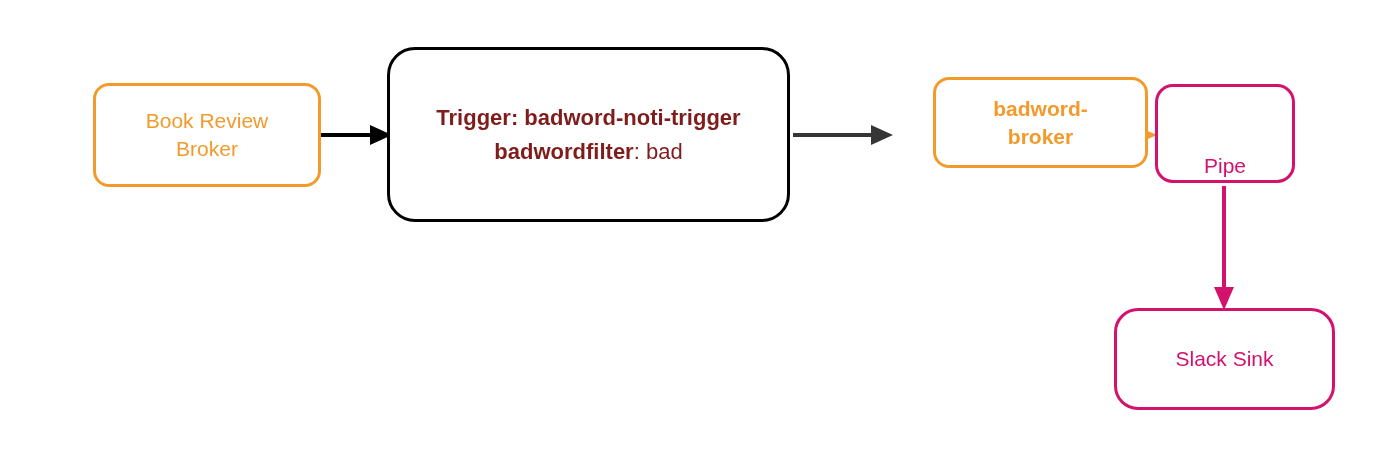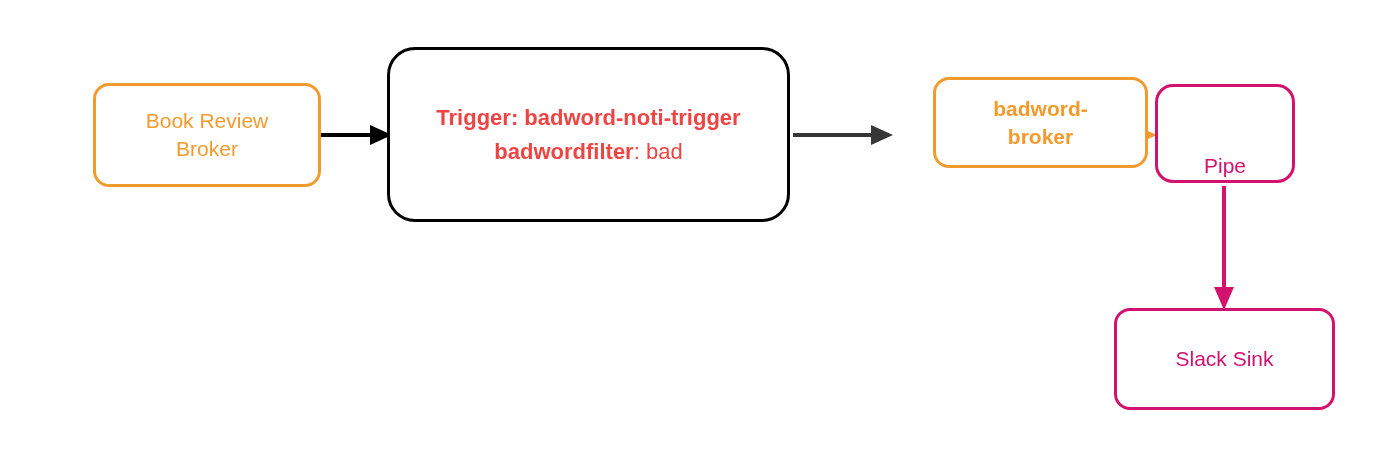--- a/index.html
+++ b/index.html
@@ -34,31 +34,31 @@
     margin-left:38px;
   }
   .node-pink{
     border:3.5px solid var(--pink);
     color:var(--pink);
     font-size:21px;
   }
   .node-black{
     border:3.5px solid var(--black);
     border-radius:28px;
-    color:#ef4444;
+    color:#7f1d1d;
     font-size:22px;
   }
   #node-book-review-broker{left:55px;top:83px;width:228px;height:104px;}
   #node-book-review-broker .label{max-width:150px;}
   #node-trigger{left:387px;top:47px;width:403px;height:175px;}
   #node-trigger .tline{line-height:34px;white-space:nowrap;}
   #node-badword-broker{left:895px;top:77px;width:215px;height:91px;font-weight:bold;}
   #node-badword-broker .label{max-width:120px;}
   #node-pipe{left:1155px;top:84px;width:140px;height:99px;border-radius:18px;align-items:flex-end;}
-  #node-slack-sink{left:1114px;top:308px;width:221px;height:102px;border-radius:16px;}
+  #node-slack-sink{left:1114px;top:308px;width:221px;height:102px;border-radius:24px;}
   b{font-weight:bold;}
 </style>
 </head>
 <body>
 
 <div class="canvas">
 
   <svg class="edges" width="1375" height="465">
     <g>
       <line x1="287" y1="135" x2="371" y2="135" stroke-width="4" stroke="#000000"></line>

